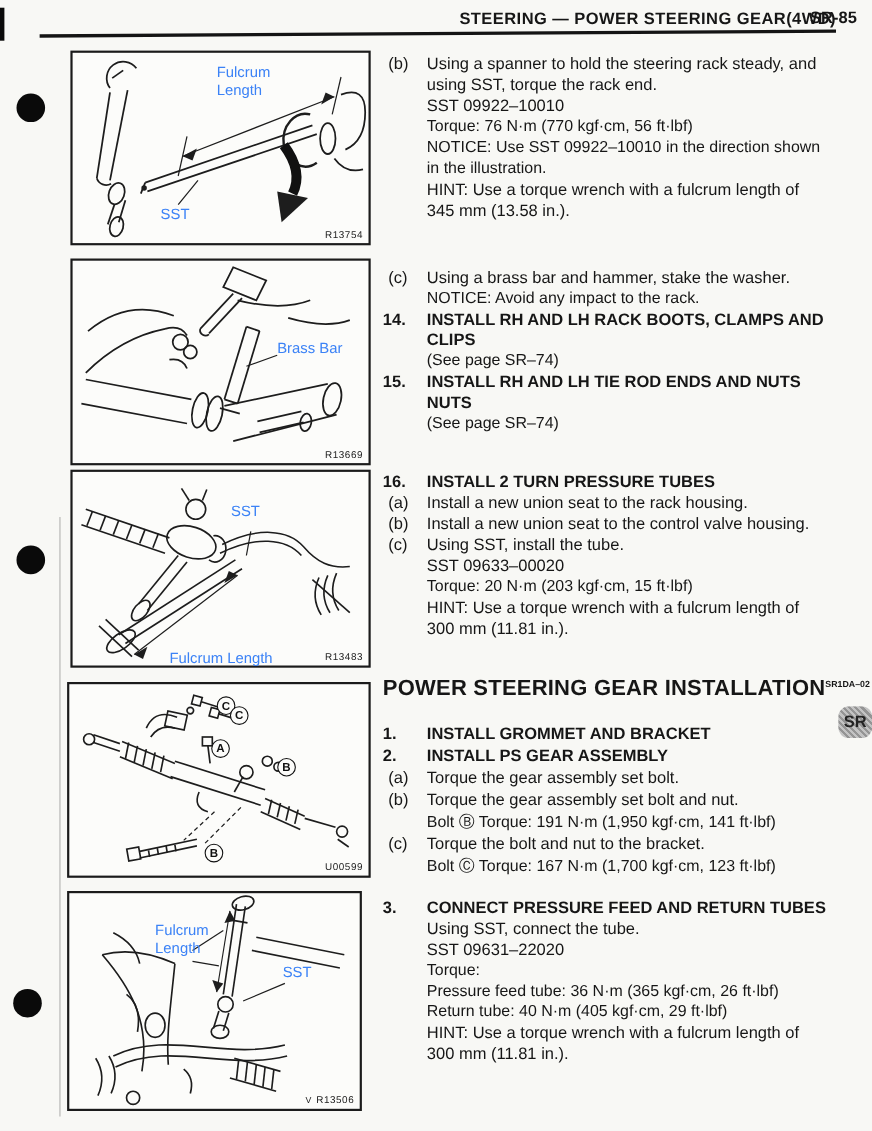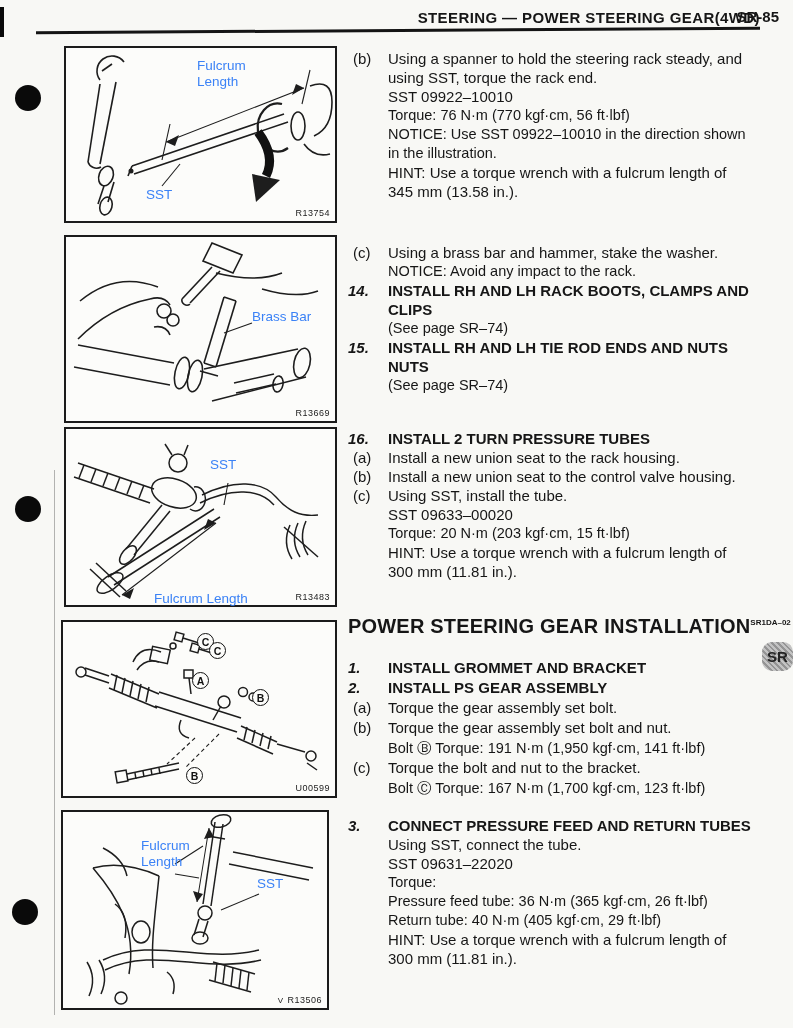--- a/index.html
+++ b/index.html
@@ -27,21 +27,21 @@
   .fig-code .pfx { font-size:8px; margin-right:4px; }
   .callout { position:absolute; width:17px; height:17px; border:1.5px solid #111; border-radius:50%;
              background:#fcfcfa; font-size:10.5px; font-weight:bold; color:#111;
              display:flex; align-items:center; justify-content:center; }
 
   
   .rc { position:absolute; left:345px; width:430px; }
   .ln { position:relative; padding-left:43px; font-size:15px; line-height:19px; white-space:nowrap; }
   .lh20 .ln { line-height:20px; }
   .lb { position:absolute; left:8px; }
-  .lb.num { left:3px; font-weight:bold;font-style:italic; }
+  .lb.num { left:3px; font-weight:bold; }
   .b { font-weight:bold; }
   .bsm { font-weight:normal; font-size:14.5px; }
   .sec-title { position:absolute; left:348px; top:615px; font-size:20px; font-weight:bold; letter-spacing:.2px; }
   .sec-title sup { font-size:8px; letter-spacing:0; }
 
   
   .tab-sr { position:absolute; right:0; top:642px; width:31px; height:29px;
             background:#a9a9a9;
             background-image:repeating-linear-gradient(45deg, rgba(255,255,255,.3) 0 2px, rgba(0,0,0,.12) 2px 4px);
             display:flex; align-items:center; justify-content:center;

